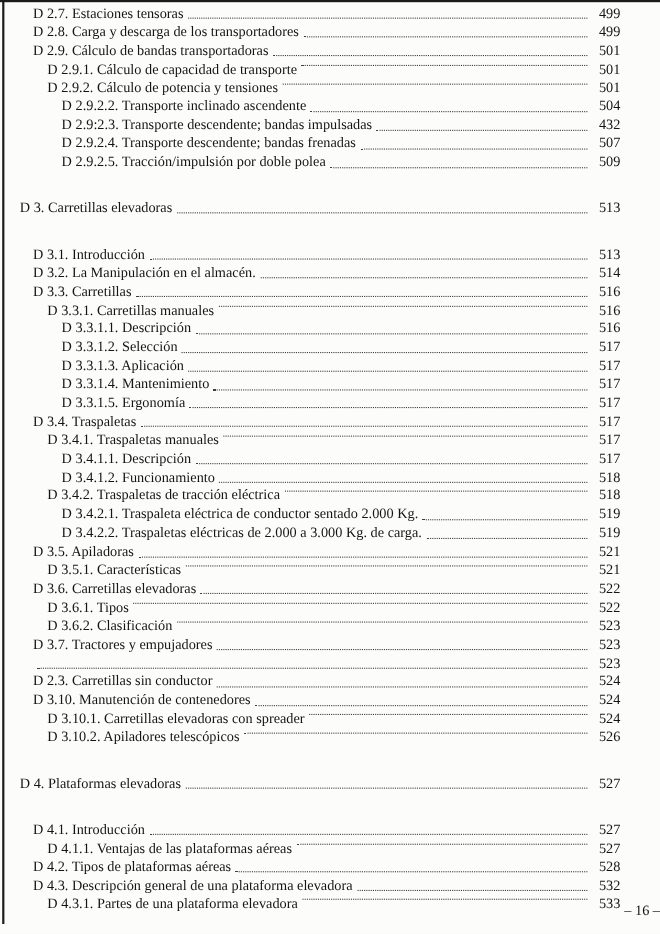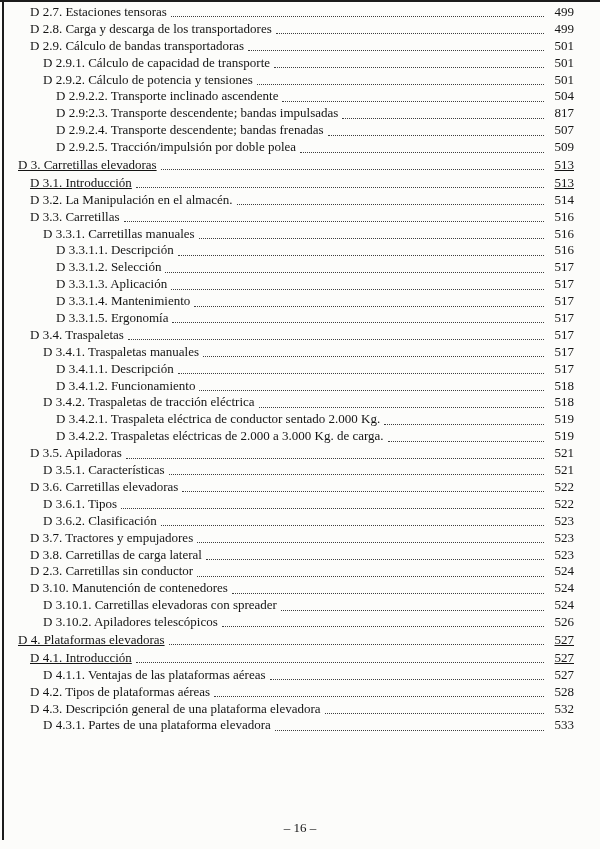--- a/index.html
+++ b/index.html
@@ -3,45 +3,45 @@
 <meta charset="utf-8">
 <style>
   html, body { margin: 0; padding: 0; background: #e8e8e8; }
   .page {
     position: relative;
     width: 600px;
     height: 849px;
     margin: 0 auto;
     background: #fcfcfa;
     box-sizing: border-box;
-    padding: 4px 26px 0 18px;
+    padding: 4px 36px 0 18px;
     font-family: "Liberation Serif", serif;
     font-size: 13px;
     color: #141414;
     overflow: hidden;
   }
   
   .scan-top-line {
     position: absolute; top: 0; left: 0; right: 0; height: 2px;
     background: #1c1c1c;
   }
   .scan-left-line {
     position: absolute; top: 0; left: 2px; width: 2px; height: 840px;
     background: #1c1c1c;
   }
   .toc-list { position: relative; }
   .toc-row {
     display: flex;
     line-height: 16.9px;
     height: 16.9px;
   }
-  .toc-row.gap { margin-top: 1px; text-decoration: underline; }
+  .toc-row.gap { margin-top: 25px; }
   .lvl0 { padding-left: 0; }
   .lvl1 { padding-left: 12px; }
-  .lvl2 { padding-left: 25px; }
+  .lvl2 { padding-left: 25px; align-items: center; }
   .lvl3 { padding-left: 38px; }
   .toc-label { white-space: nowrap; flex: 0 0 auto; }
   .toc-dots {
     flex: 1 1 auto;
     position: relative;
     margin: 0 3px 0 4px;
     min-width: 6px;
   }
   .toc-dots::before {
     content: "";
@@ -52,21 +52,21 @@
   .toc-page {
     flex: 0 0 auto;
     width: 27px;
     text-align: right;
     white-space: nowrap;
   }
   .footer {
     position: absolute;
     bottom: 13px;
     left: 0; right: 0;
-    text-align: center;
+    text-align: right;
     font-size: 13px;
     color: #141414;
   }
 </style>
 </head>
 <body>
 
 <div class="page">
   <div class="scan-top-line"></div>
   <div class="scan-left-line"></div>
@@ -98,21 +98,21 @@
         <span class="toc-page">501</span>
       </div>
       <div class="toc-row lvl3">
         <span class="toc-label">D 2.9.2.2. Transporte inclinado ascendente</span>
         <span class="toc-dots"></span>
         <span class="toc-page">504</span>
       </div>
       <div class="toc-row lvl3">
         <span class="toc-label">D 2.9:2.3. Transporte descendente; bandas impulsadas</span>
         <span class="toc-dots"></span>
-        <span class="toc-page">817</span>
+        <span class="toc-page">432</span>
       </div>
       <div class="toc-row lvl3">
         <span class="toc-label">D 2.9.2.4. Transporte descendente; bandas frenadas</span>
         <span class="toc-dots"></span>
         <span class="toc-page">507</span>
       </div>
       <div class="toc-row lvl3">
         <span class="toc-label">D 2.9.2.5. Tracción/impulsión por doble polea</span>
         <span class="toc-dots"></span>
         <span class="toc-page">509</span>
@@ -226,21 +226,20 @@
         <span class="toc-label">D 3.6.2. Clasificación</span>
         <span class="toc-dots"></span>
         <span class="toc-page">523</span>
       </div>
       <div class="toc-row lvl1">
         <span class="toc-label">D 3.7. Tractores y empujadores</span>
         <span class="toc-dots"></span>
         <span class="toc-page">523</span>
       </div>
       <div class="toc-row lvl1">
-        <span class="toc-label">D 3.8. Carretillas de carga lateral</span>
         <span class="toc-dots"></span>
         <span class="toc-page">523</span>
       </div>
       <div class="toc-row lvl1">
         <span class="toc-label">D 2.3. Carretillas sin conductor</span>
         <span class="toc-dots"></span>
         <span class="toc-page">524</span>
       </div>
       <div class="toc-row lvl1">
         <span class="toc-label">D 3.10. Manutención de contenedores</span>

